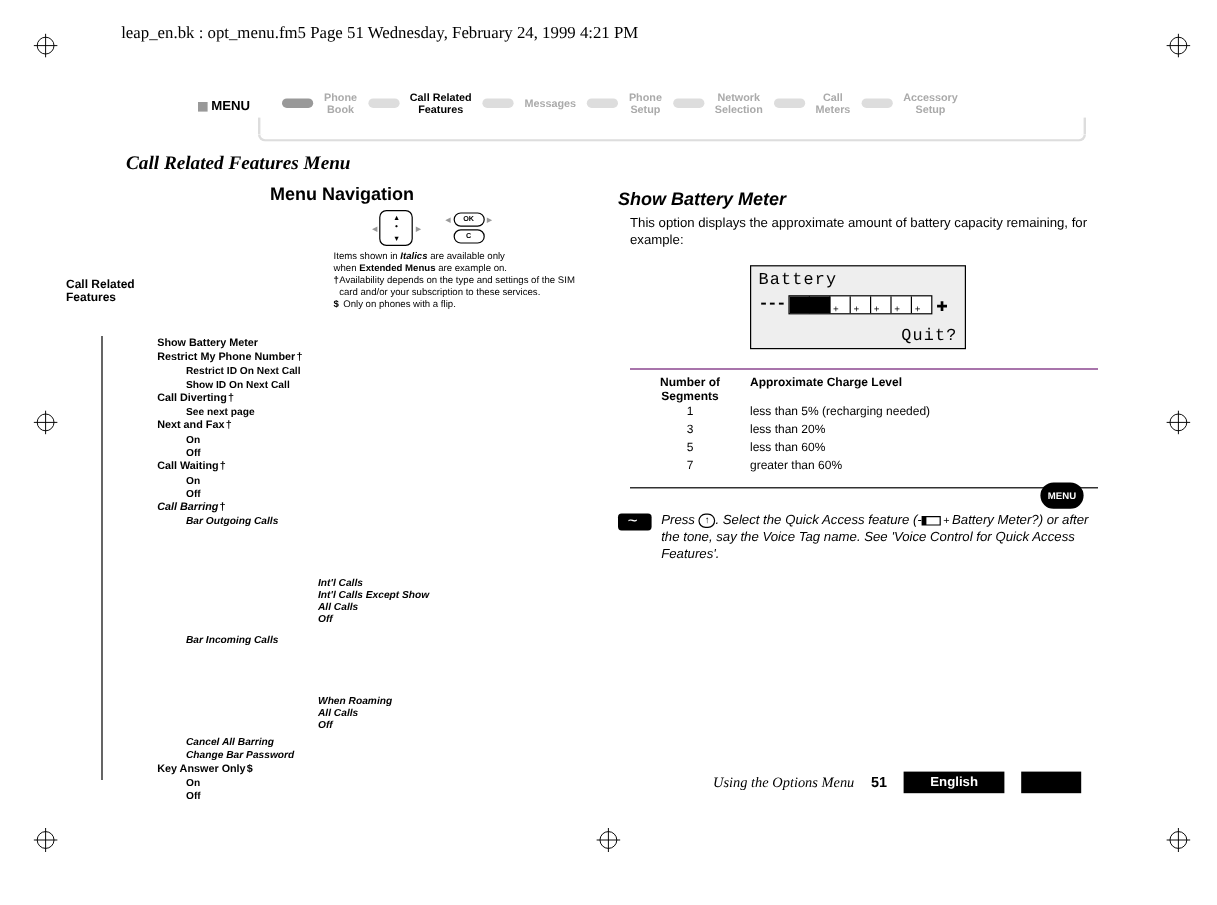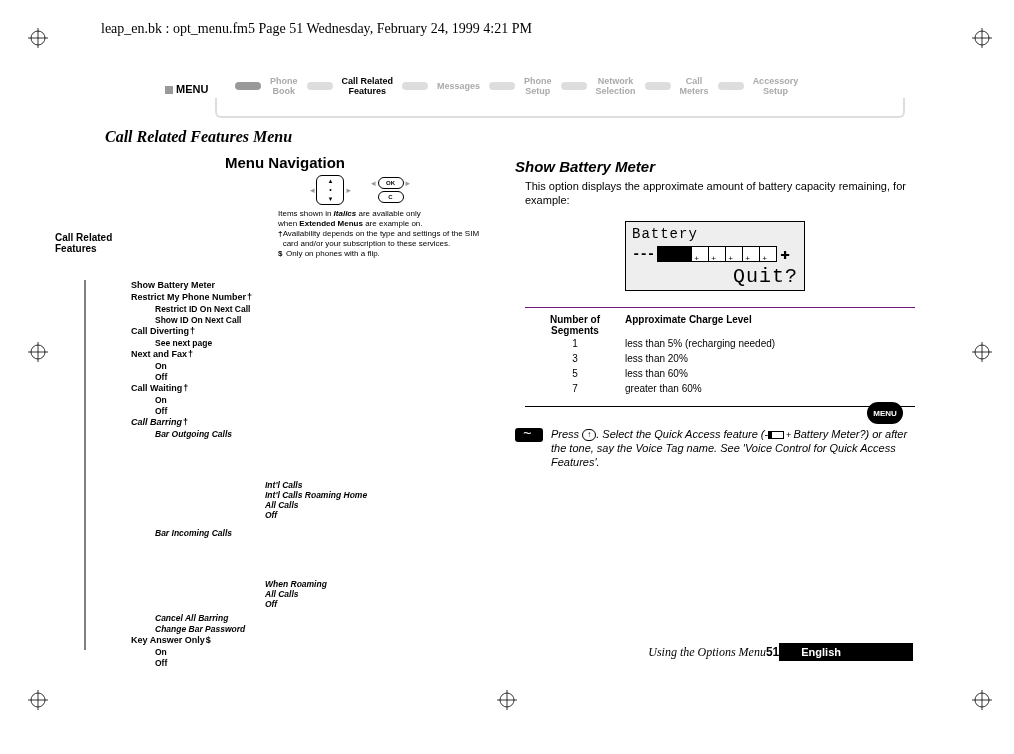--- a/index.html
+++ b/index.html
@@ -68,40 +68,40 @@
   .battery-box { width: 180px; height: 70px; margin: 0 auto 16px; background: #eee; border: 1px solid #000; padding: 4px 6px; font-family: "Courier New", monospace; font-size: 14px; position: relative; }
   .battery-box .line1 { letter-spacing: 1px; }
   .battery-bar-row { display: flex; align-items: center; gap: 3px; margin-top: 2px;}
   .bbar { display: inline-flex; width: 120px; height: 16px; border: 1px solid #000; background:#fff;}
   .bbar > div { flex:1; border-right:1px solid #000; position:relative;}
   .bbar > div:last-child { border-right:none;}
   .bbar > div .plus { position:absolute; bottom:-2px; left:2px; font-size:8px;}
   .bbar > div.filled { background:#000;}
   .minus { font-weight:bold; letter-spacing:-1px;}
   .plus-end { font-weight:bold; font-size: 16px;}
-  .quit { position: absolute; bottom: 2px; right: 6px; font-size: 20px; letter-spacing:1px;}
+  .quit { position: absolute; bottom: 2px; right: 6px; font-size: 14px; letter-spacing:1px;}
 
   .table { font-size: 10px; margin-left: 10px; border-top: 1px solid #701a75; padding-top: 6px; padding-bottom: 10px; margin-bottom: 6px; }
   .trow { display: flex; }
   .tcol1 { width: 100px; text-align: center; font-weight: bold; }
   .tcol2 { flex:1; font-weight: bold; }
   .trow.data .tcol1, .trow.data .tcol2 { font-weight: normal; }
   .trow.data { padding: 2px 0; }
   .table-divider { border-top: 1px solid #000; margin-top: 10px; }
 
   .tip { display: flex; gap: 8px; font-size: 11px; font-style: italic; line-height: 14px; margin-top: 10px; margin-left: 0px;}
   .tip-icon { width: 28px; height: 14px; background: #000; border-radius: 3px; flex-shrink: 0; margin-top: 1px; position:relative;}
   .tip-icon::after { content:"~"; color:#fff; position:absolute; left:8px; top:-2px; font-size:14px;}
   .oval { display:inline-block; border:1px solid #000; border-radius: 8px; padding: 0 4px; font-size: 8px; font-style: normal; line-height:10px; vertical-align:middle;}
   .batt-inline { display:inline-block; width:16px; height:8px; border:1px solid #000; border-left:4px solid #000; vertical-align:middle; font-style:normal; position:relative;}
   .batt-inline::after { content:"+"; position:absolute; right:-8px; top:-4px; font-size:9px;}
 
   .menu-chip { position: absolute; right: 12px; top: 336px; width: 36px; height: 22px; background: #000; color: #fff; border-radius: 11px; font-size: 8px; font-weight: bold; display:flex; align-items:center; justify-content:center;}
 
-  .footer { position: absolute; bottom: 0; left: 0; right: 0; display: flex; justify-content: flex-end; align-items: center; font-size: 11px; padding-right: 2px;}
+  .footer { position: absolute; bottom: 0; left: 0; right: 12px; display: flex; justify-content: flex-end; align-items: center; gap: 14px; font-size: 11px; padding-right: 2px;}
   .footer .section-name { font-style: italic; font-family: "Times New Roman", serif; font-size: 12px; }
   .footer .pagenum { font-weight: bold; font-size: 12px; }
   .footer .lang { background: #000; color: #fff; font-weight: bold; padding: 3px 22px; }
   .footer .blackbar { width: 50px; height: 18px; background:#000;}
 </style>
 </head>
 <body>
 
 <div class="crop crop-tl"><svg viewBox="0 0 20 20">
       <circle cx="10" cy="10" r="7" fill="none" stroke="#000" stroke-width="0.8"></circle>
@@ -228,21 +228,21 @@
           <div class="branch"><span class="lbl ">Call Waiting</span><span class="sup">†</span></div>
           <div class="sub">
             <div class="subital" style="font-style:normal;font-weight:bold;">On</div>
             <div class="subital" style="font-style:normal;font-weight:bold;">Off</div>
           </div>
           <div class="branch"><span class="lbl ital">Call Barring</span><span class="sup">†</span></div>
           <div class="sub">
             <div class="subital">Bar Outgoing Calls</div>
             <div class="sub2">
               <div class="subital">Int'l Calls</div>
-              <div class="subital">Int'l Calls Roaming Home</div>
+              <div class="subital">Int'l Calls Except Show</div>
               <div class="subital">All Calls</div>
               <div class="subital">Off</div>
             </div>
             <div class="subital" style="margin-top:8px;">Bar Incoming Calls</div>
             <div class="sub2">
               <div class="subital">When Roaming</div>
               <div class="subital">All Calls</div>
               <div class="subital">Off</div>
             </div>
             <div class="subital" style="margin-top:4px;">Cancel All Barring</div>

